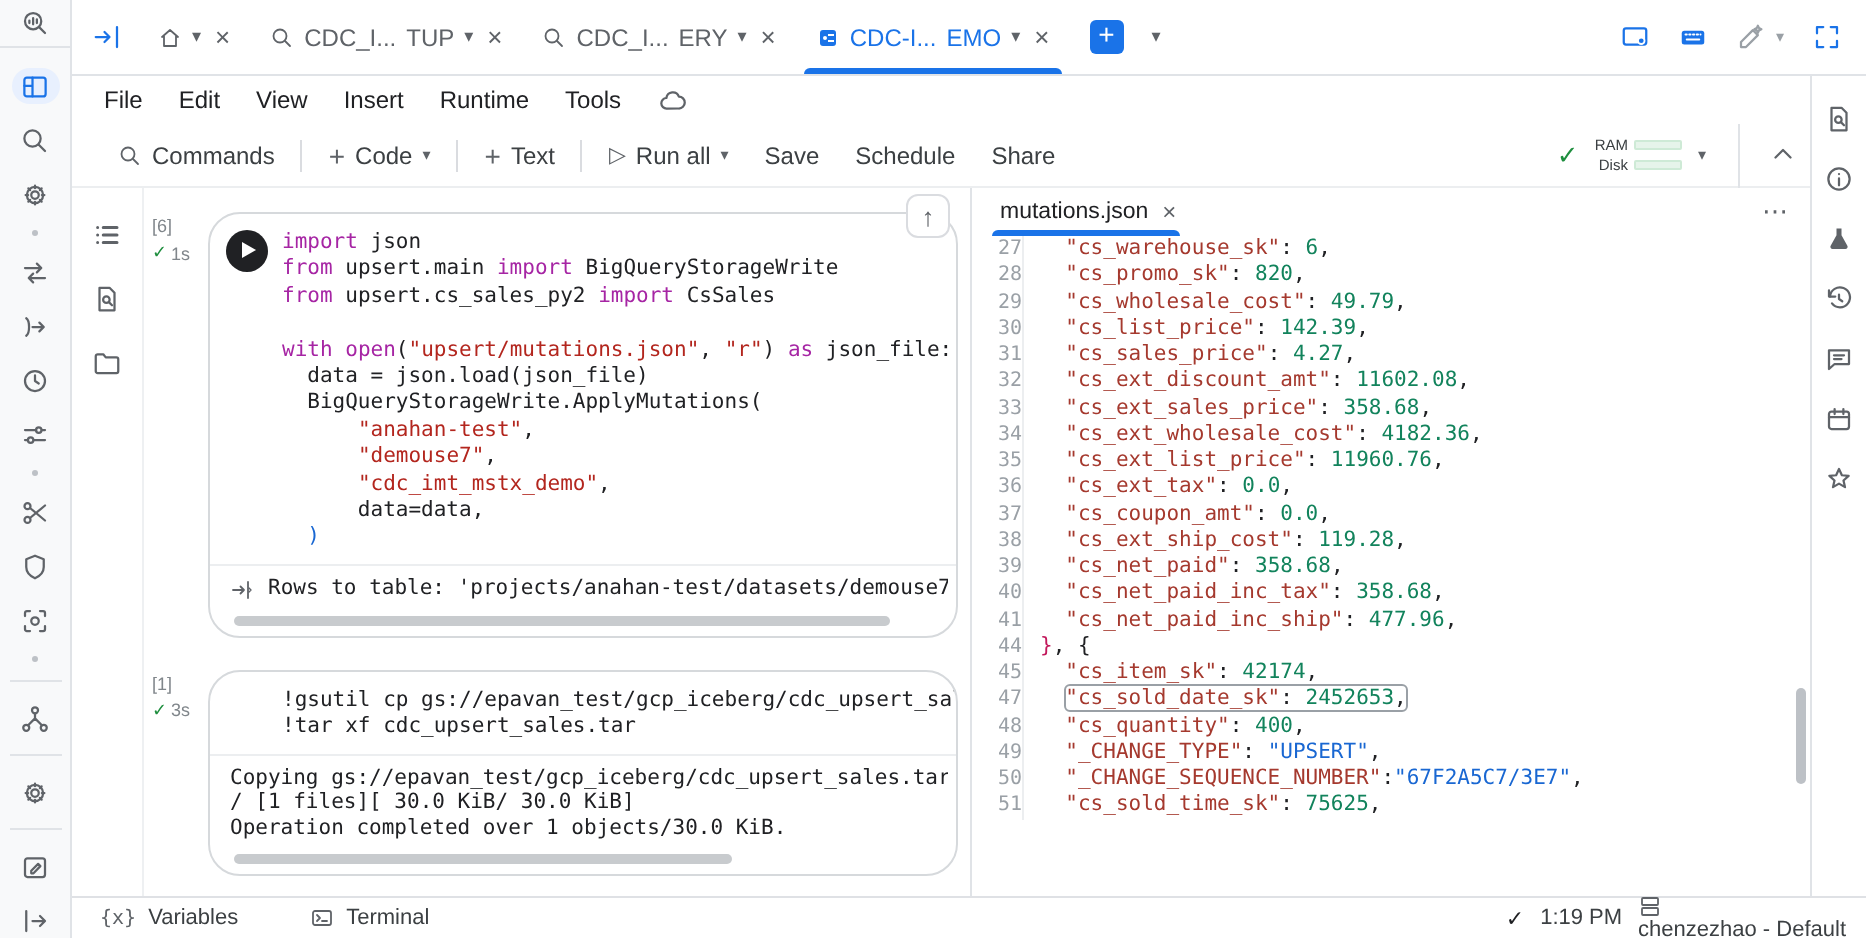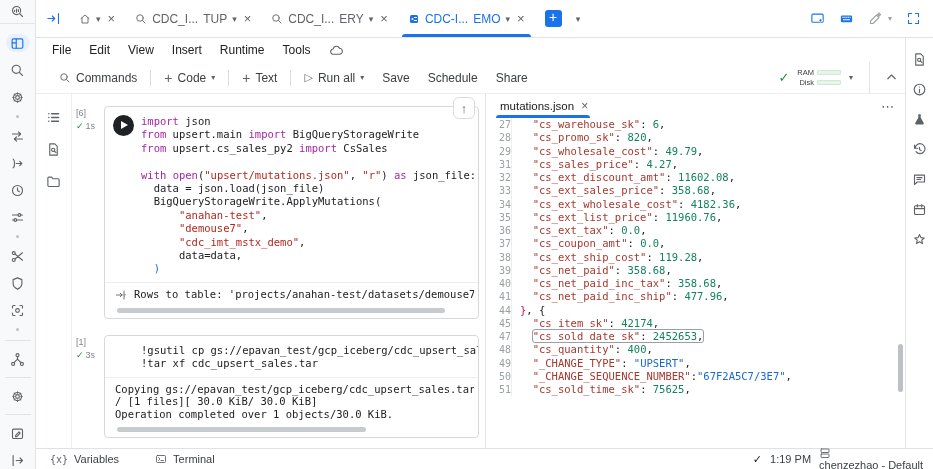--- a/index.html
+++ b/index.html
@@ -61,21 +61,21 @@
   .nb-rail { position:absolute; left:36px; top:94px; width:36px; bottom:21px; background:#fff; border-right:1px solid #eef0f2; display:flex; flex-direction:column; align-items:center; gap:14px; padding-top:14px; }
 
   
   .code-area { position:absolute; left:72px; top:94px; width:413px; bottom:21px; overflow:hidden; padding:12px 6px 0 4px; background:#fff; }
   .scrolltop-btn { position:absolute; top:3px; right:10px; width:22px; height:22px; border:1px solid #dadce0; border-radius:6px; background:#fff; color:#5f6368; font-size:13px; display:flex; align-items:center; justify-content:center; cursor:pointer; z-index:3; }
   .cell-row { position:relative; margin-bottom:16px; }
   .cell-gutter { position:absolute; left:0; top:2px; width:26px; font-size:9px; color:#80868b; text-align:left; }
   .cell-gutter .exec { display:block; }
   .cell-gutter .stat { display:flex; align-items:center; gap:2px; margin-top:3px; }
   .cell-gutter .stat .ck { color:#1e8e3e; font-size:9px; }
-  .cell-card { margin-left:28px; border:1px solid #d6d9dc; border-radius:4px; background:#fff; position:relative; overflow:hidden; }
+  .cell-card { margin-left:28px; border:1px solid #d6d9dc; border-radius:16px; background:#fff; position:relative; overflow:hidden; }
   .run-btn { position:absolute; left:8px; top:8px; width:21px; height:21px; border-radius:50%; background:#202124; cursor:pointer; }
   .run-btn::after { content:""; position:absolute; left:8px; top:6px; border-left:7px solid #fff; border-top:4.5px solid transparent; border-bottom:4.5px solid transparent; }
   .code-block { padding:8px 4px 6px 36px; font-family:"DejaVu Sans Mono","Liberation Mono",monospace; font-size:10.5px; line-height:13.4px; white-space:pre; }
   .tok-kw { color:#a625a4; } .tok-pln { color:#202124; } .tok-pystr { color:#b3261e; } .tok-brk { color:#1967d2; }
   .out-sep { height:1px; background:#eceef0; }
   .output-block { padding:5px 4px 4px 10px; font-family:"DejaVu Sans Mono","Liberation Mono",monospace; font-size:10.5px; line-height:12.6px; white-space:pre; color:#202124; display:flex; gap:7px; }
   .output-lines { white-space:pre; overflow:hidden; }
   .out-toggle { color:#5f6368; cursor:pointer; flex:0 0 auto; margin-top:1px; }
   .hscroll { height:7px; margin:2px 8px 4px 8px; position:relative; }
   .hscroll .thumb { position:absolute; top:1px; height:5px; border-radius:3px; background:#c8cbce; }
@@ -476,20 +476,21 @@
     <span class="jp-tab">
       <span>mutations.json</span>
       <span class="x">×</span>
     </span>
     <span class="jp-dots">⋯</span>
   </div>
   <div class="jp-body" id="jp-body">
       <div class="jline"><span class="ln">27</span><span class="jtxt">  <span><span class="jk">"cs_warehouse_sk"</span><span class="jp2">: </span><span class="jn">6</span><span class="jp2">,</span></span></span></div>
       <div class="jline"><span class="ln">28</span><span class="jtxt">  <span><span class="jk">"cs_promo_sk"</span><span class="jp2">: </span><span class="jn">820</span><span class="jp2">,</span></span></span></div>
       <div class="jline"><span class="ln">29</span><span class="jtxt">  <span><span class="jk">"cs_wholesale_cost"</span><span class="jp2">: </span><span class="jn">49.79</span><span class="jp2">,</span></span></span></div>
+      <div class="jline"><span class="ln">30</span><span class="jtxt">  <span><span class="jk">"cs_list_price"</span><span class="jp2">: </span><span class="jn">142.39</span><span class="jp2">,</span></span></span></div>
       <div class="jline"><span class="ln">31</span><span class="jtxt">  <span><span class="jk">"cs_sales_price"</span><span class="jp2">: </span><span class="jn">4.27</span><span class="jp2">,</span></span></span></div>
       <div class="jline"><span class="ln">32</span><span class="jtxt">  <span><span class="jk">"cs_ext_discount_amt"</span><span class="jp2">: </span><span class="jn">11602.08</span><span class="jp2">,</span></span></span></div>
       <div class="jline"><span class="ln">33</span><span class="jtxt">  <span><span class="jk">"cs_ext_sales_price"</span><span class="jp2">: </span><span class="jn">358.68</span><span class="jp2">,</span></span></span></div>
       <div class="jline"><span class="ln">34</span><span class="jtxt">  <span><span class="jk">"cs_ext_wholesale_cost"</span><span class="jp2">: </span><span class="jn">4182.36</span><span class="jp2">,</span></span></span></div>
       <div class="jline"><span class="ln">35</span><span class="jtxt">  <span><span class="jk">"cs_ext_list_price"</span><span class="jp2">: </span><span class="jn">11960.76</span><span class="jp2">,</span></span></span></div>
       <div class="jline"><span class="ln">36</span><span class="jtxt">  <span><span class="jk">"cs_ext_tax"</span><span class="jp2">: </span><span class="jn">0.0</span><span class="jp2">,</span></span></span></div>
       <div class="jline"><span class="ln">37</span><span class="jtxt">  <span><span class="jk">"cs_coupon_amt"</span><span class="jp2">: </span><span class="jn">0.0</span><span class="jp2">,</span></span></span></div>
       <div class="jline"><span class="ln">38</span><span class="jtxt">  <span><span class="jk">"cs_ext_ship_cost"</span><span class="jp2">: </span><span class="jn">119.28</span><span class="jp2">,</span></span></span></div>
       <div class="jline"><span class="ln">39</span><span class="jtxt">  <span><span class="jk">"cs_net_paid"</span><span class="jp2">: </span><span class="jn">358.68</span><span class="jp2">,</span></span></span></div>
       <div class="jline"><span class="ln">40</span><span class="jtxt">  <span><span class="jk">"cs_net_paid_inc_tax"</span><span class="jp2">: </span><span class="jn">358.68</span><span class="jp2">,</span></span></span></div>

